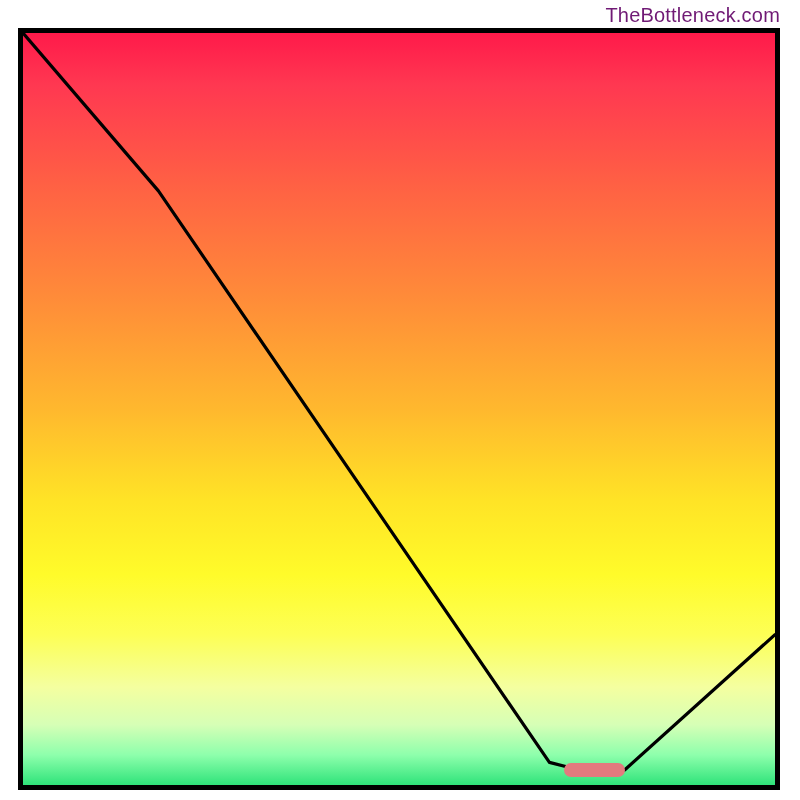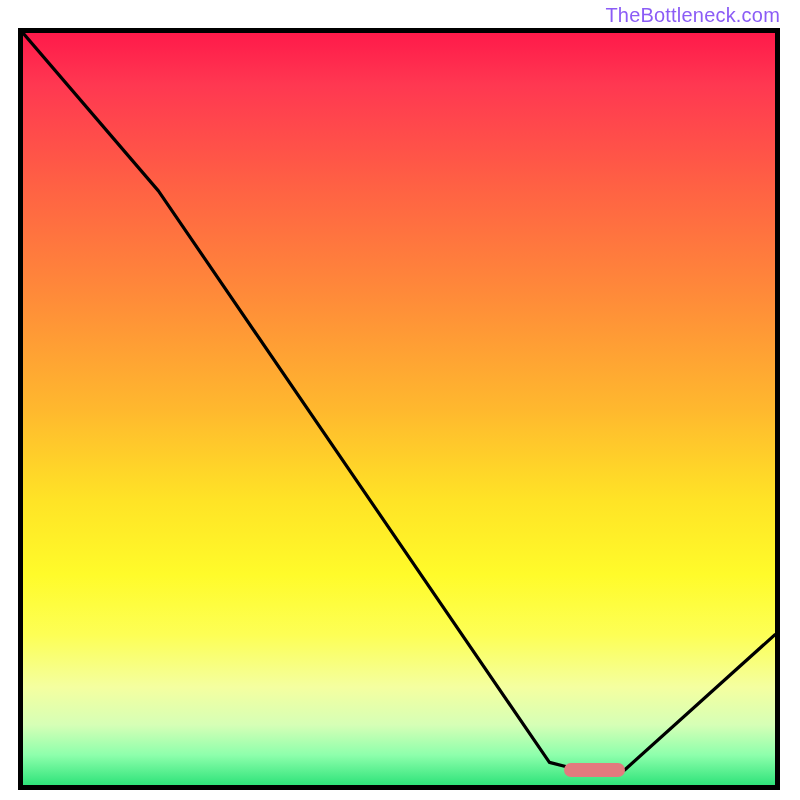--- a/index.html
+++ b/index.html
@@ -9,21 +9,21 @@
     height: 800px;
     background: #ffffff;
     font-family: Arial, sans-serif;
     position: relative;
   }
   .watermark {
     position: absolute;
     top: 4px;
     right: 20px;
     font-size: 20px;
-    color: #8b5cf6;
+    color: #701a75;
     font-family: Arial, sans-serif;
     letter-spacing: 0.2px;
   }
   .chart-frame {
     position: absolute;
     left: 18px;
     top: 28px;
     width: 762px;
     height: 762px;
     border: 5px solid #000;

